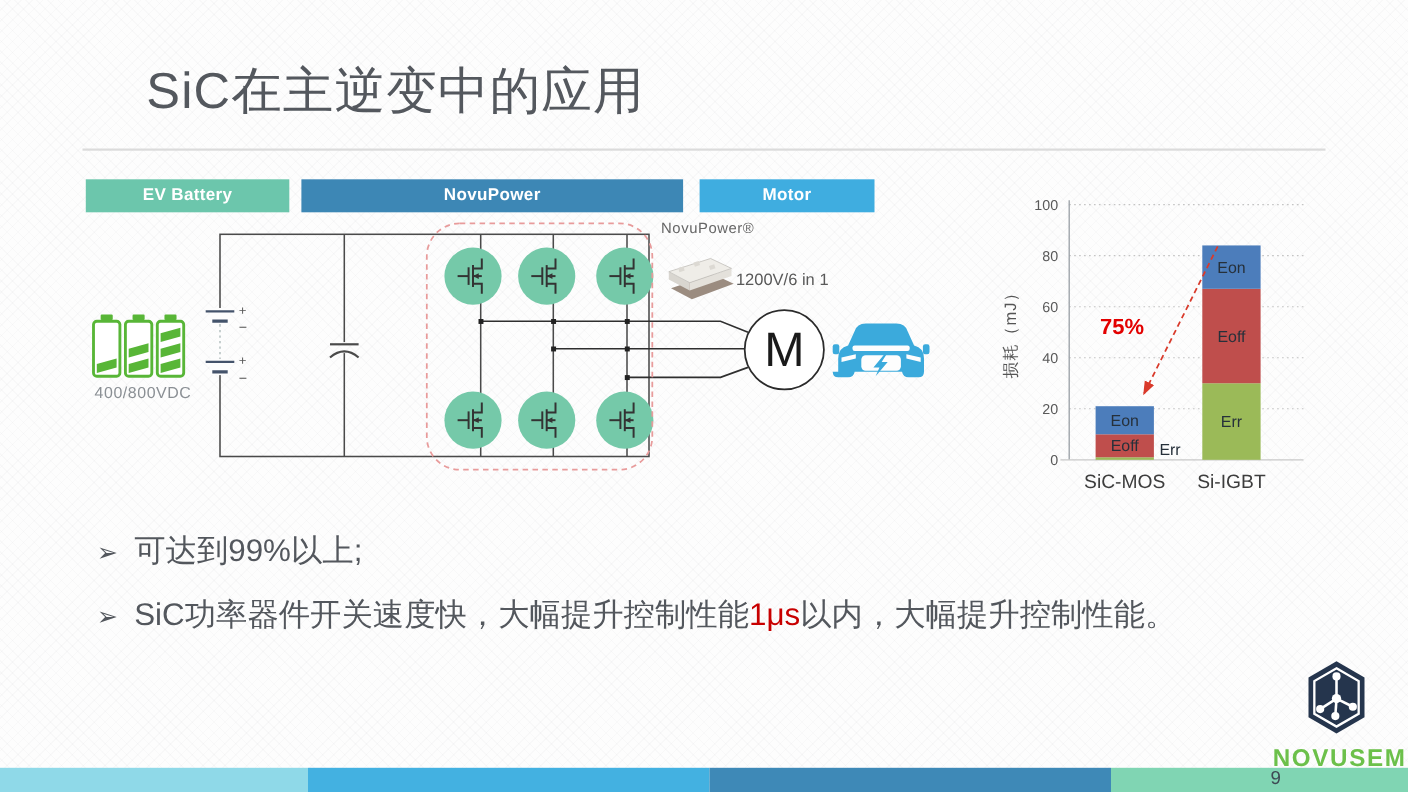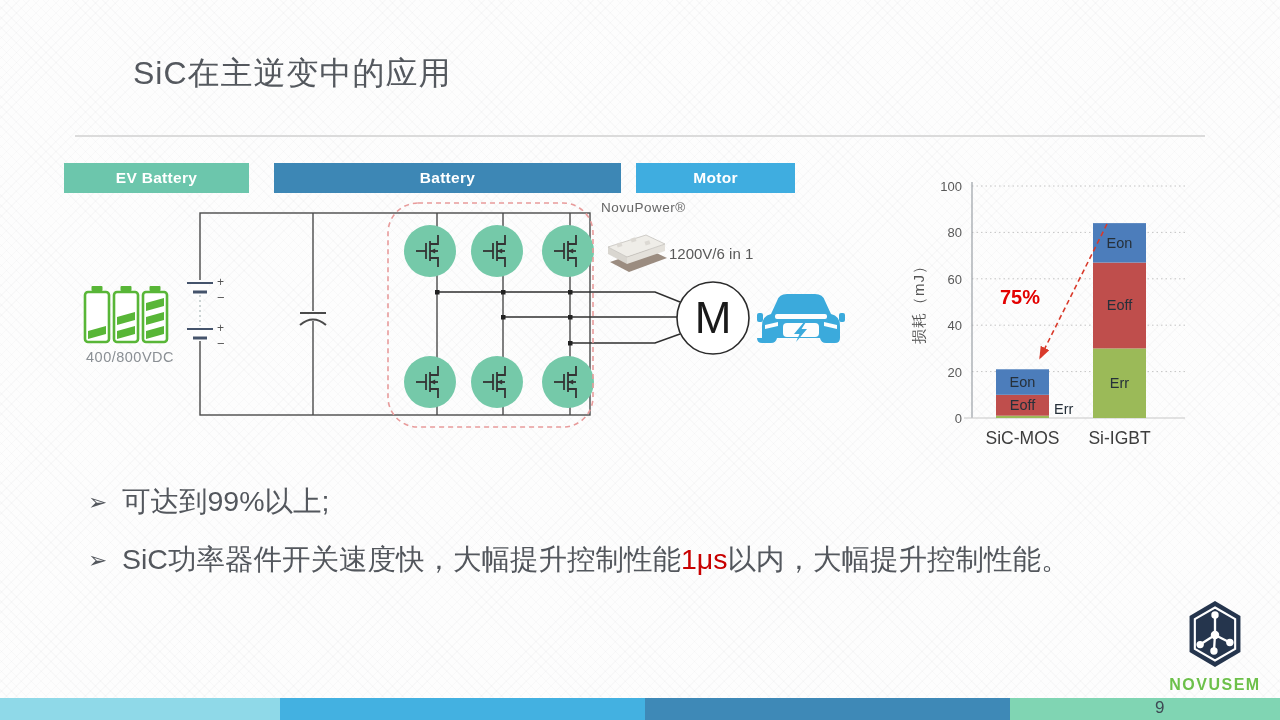--- a/index.html
+++ b/index.html
@@ -3,52 +3,52 @@
 <meta charset="utf-8">
 <style>
   html,body{margin:0;padding:0;}
   body{font-family:"Liberation Sans","DejaVu Sans",sans-serif;background:#888;}
   .slide{position:relative;width:1280px;height:720px;overflow:hidden;
     background-color:#fdfdfd;
     background-image:
       repeating-linear-gradient(45deg, rgba(120,120,130,.035) 0 1px, transparent 1px 7px),
       repeating-linear-gradient(-45deg, rgba(120,120,130,.035) 0 1px, transparent 1px 7px);}
   .abs{position:absolute;}
-  .page-title{left:133px;top:52px;font-size:32px;color:#54585E;letter-spacing:1px;}
+  .page-title{left:133px;top:52px;font-size:46px;color:#54585E;letter-spacing:1px;}
   .title-divider{left:75px;top:135px;width:1130px;height:2px;background:#DBDBDB;}
   .flow-bar{top:163px;height:30px;display:flex;align-items:center;justify-content:center;
     color:#fff;font-size:15.5px;font-weight:600;letter-spacing:.3px;}
-  .fb-batt{left:64px;width:185px;background:#6CC6AC;}
+  .fb-batt{left:78px;width:185px;background:#6CC6AC;}
   .fb-inv{left:274px;width:347px;background:#3D87B5;}
   .fb-motor{left:636px;width:159px;background:#3FADE0;}
   .bullets{left:88px;top:472px;width:1150px;font-size:28.5px;line-height:58px;color:#53575D;}
   .bullet{position:relative;padding-left:34px;}
   .bullet-marker{position:absolute;left:0;top:1px;font-size:23px;}
   .seg-red{color:#C80000;}
   .footer{left:0;top:698px;width:1280px;height:22px;display:flex;}
   .fseg{height:22px;}
   .f1{width:280px;} .f2{width:365px;} .f3{width:365px;} .f4{width:270px;}
   .page-num{left:1155px;top:698px;font-size:17px;color:#3E4A54;z-index:5;}
-  .logo-text{left:1157px;top:676px;width:116px;text-align:center;font-size:16px;font-weight:bold;
+  .logo-text{left:1157px;top:676px;width:116px;text-align:center;font-size:22px;font-weight:bold;
     color:#6CC04A;letter-spacing:1.5px;z-index:6;}
   svg text{font-family:"Liberation Sans","DejaVu Sans",sans-serif;}
 </style>
 </head>
 <body>
 
 <div class="slide">
 
   <div class="abs page-title">SiC在主逆变中的应用</div>
   <div class="abs title-divider"></div>
 
   <div class="abs flow-bar fb-batt">
     <span>EV Battery</span>
   </div>
   <div class="abs flow-bar fb-inv">
-    <span>Battery</span>
+    <span>NovuPower</span>
   </div>
   <div class="abs flow-bar fb-motor">
     <span>Motor</span>
   </div>
 
   <svg class="abs" style="left:75px;top:195px;" width="800" height="270" viewBox="0 0 800 270">
     <defs>
       <g id="mosfet" stroke="#333" stroke-width="1.8" fill="none">
         <line x1="-16" y1="0" x2="-6" y2="0"></line>
         <line x1="-6" y1="-8" x2="-6" y2="8"></line>

